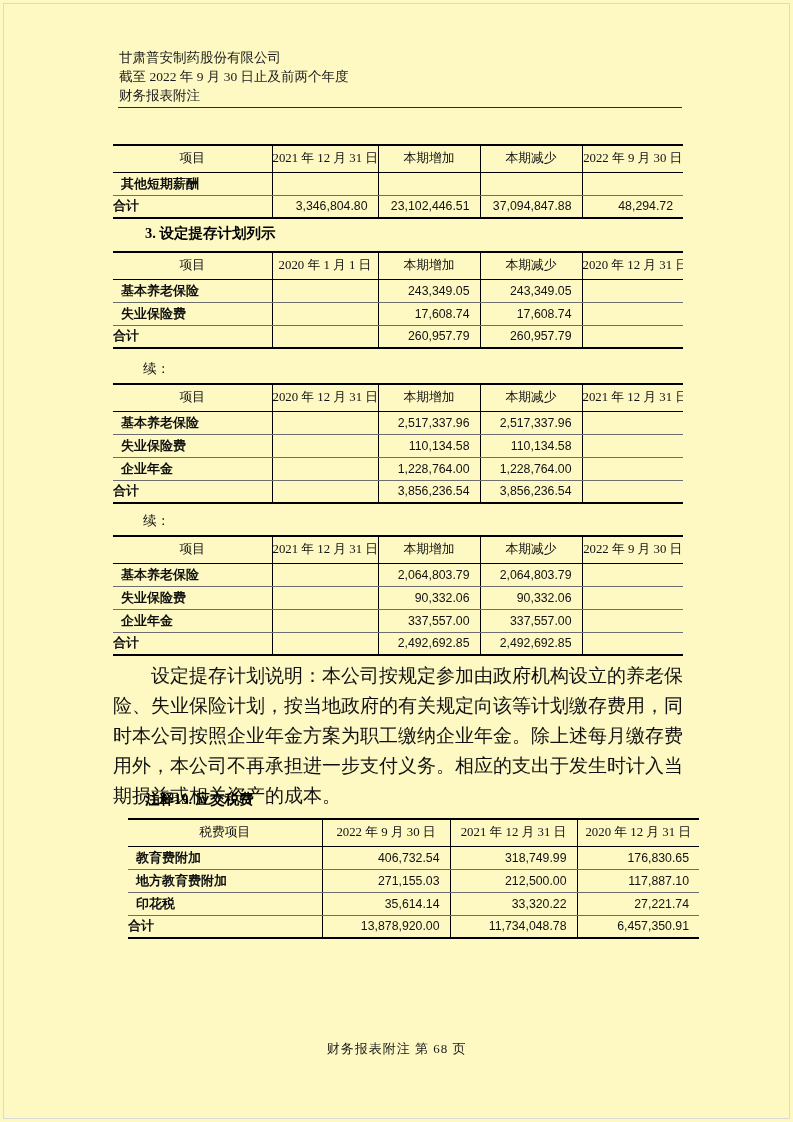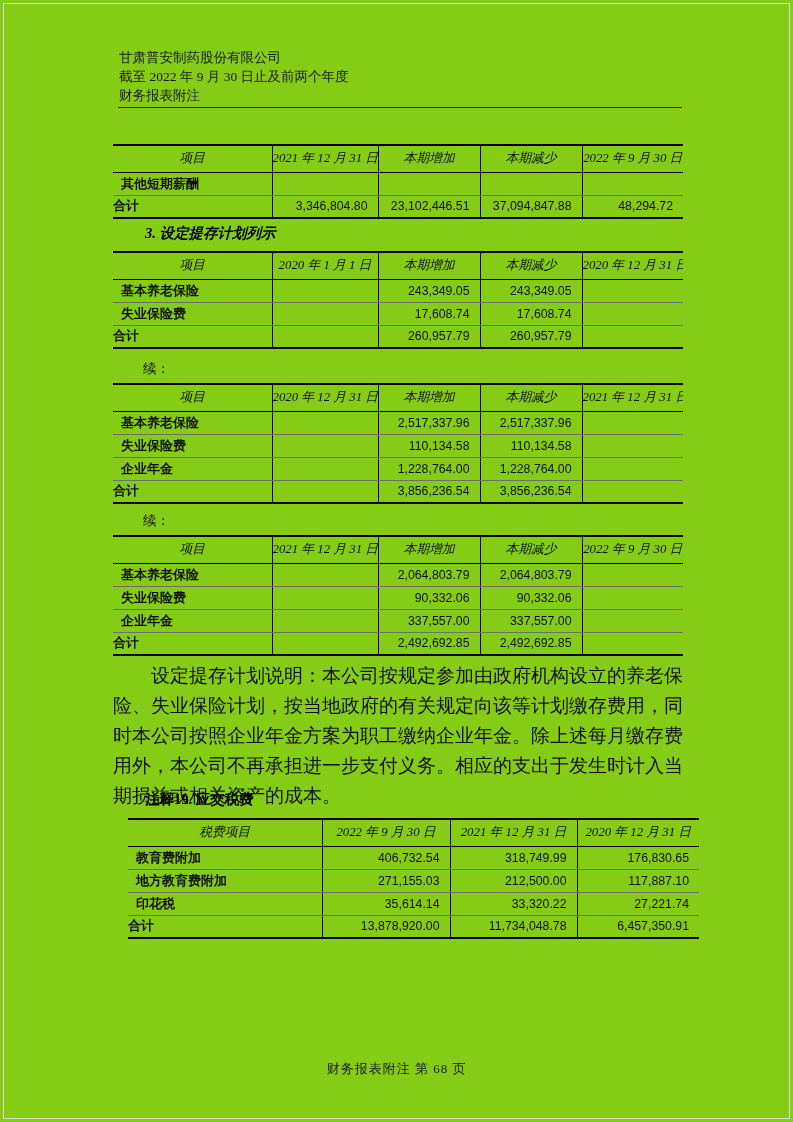--- a/index.html
+++ b/index.html
@@ -1,20 +1,20 @@
 <!DOCTYPE html>
 <html><head>
 <meta charset="utf-8">
 <style>
   * { margin:0; padding:0; box-sizing:border-box; }
   html,body { background:#ffffff; }
   .page {
     position:relative;
     width:793px; height:1122px;
-    background:#84cc16;
+    background:#fef9c3;
     font-family:"Liberation Serif", serif;
     color:#111111;
     overflow:hidden;
   }
   .page-frame {
     position:absolute; inset:3px;
     border:1px solid #d9d9d9;
     pointer-events:none;
   }
   
@@ -33,21 +33,20 @@
     border-collapse:collapse; table-layout:fixed;
     border-top:2.2px solid #000;
     border-bottom:2.2px solid #000;
     font-size:13px; color:#111;
   }
   table.fin-table td { overflow:hidden; white-space:nowrap; }
   table.fin-table thead td {
     height:27px; text-align:center;
     border-bottom:1.6px solid #000;
     font-size:12.8px;
-    font-style:italic;
   }
   table.fin-table tbody td {
     height:23px;
     border-bottom:1px solid #6e6e6e;
   }
   table.fin-table tbody tr:last-child td { border-bottom:none; }
   table.fin-table td + td { border-left:1px solid #000; }
   td.label { text-align:left; padding-left:8px;font-weight:bold; }
   td.label.total { padding-left:0; }
   td.num {
@@ -66,21 +65,20 @@
   }
   .body-paragraph {
     position:absolute; left:113px; top:661px; width:570px;
     font-size:19px; line-height:30px;
     text-indent:2em; text-align:justify; color:#111;
   }
   .page-footer {
     position:absolute; left:0; top:1040px; width:100%;
     text-align:center; font-size:13px; color:#1a1a1a;
     letter-spacing:1px;
-    margin-top:20px;
   }
 </style>
 </head>
 <body>
 
 <div class="page">
   <div class="page-frame"></div>
 
   <div class="doc-header">
     <div>甘肃普安制药股份有限公司</div>
@@ -117,21 +115,21 @@
         <tr>
           <td class="label total">合计</td>
           <td class="num">3,346,804.80</td>
           <td class="num">23,102,446.51</td>
           <td class="num">37,094,847.88</td>
           <td class="num">48,294.72</td>
         </tr>
       </tbody>
   </table>
 
-  <div class="section-heading" style="top:224px;font-style:italic;">3. 设定提存计划列示</div>
+  <div class="section-heading" style="top:224px;">3. 设定提存计划列示</div>
 
   <table class="fin-table" style="left:113px; top:251px; width:570px;">
     <colgroup>
         <col style="width:159px">
         <col style="width:106px">
         <col style="width:102px">
         <col style="width:102px">
         <col style="width:101px">
       </colgroup>
     <thead>

